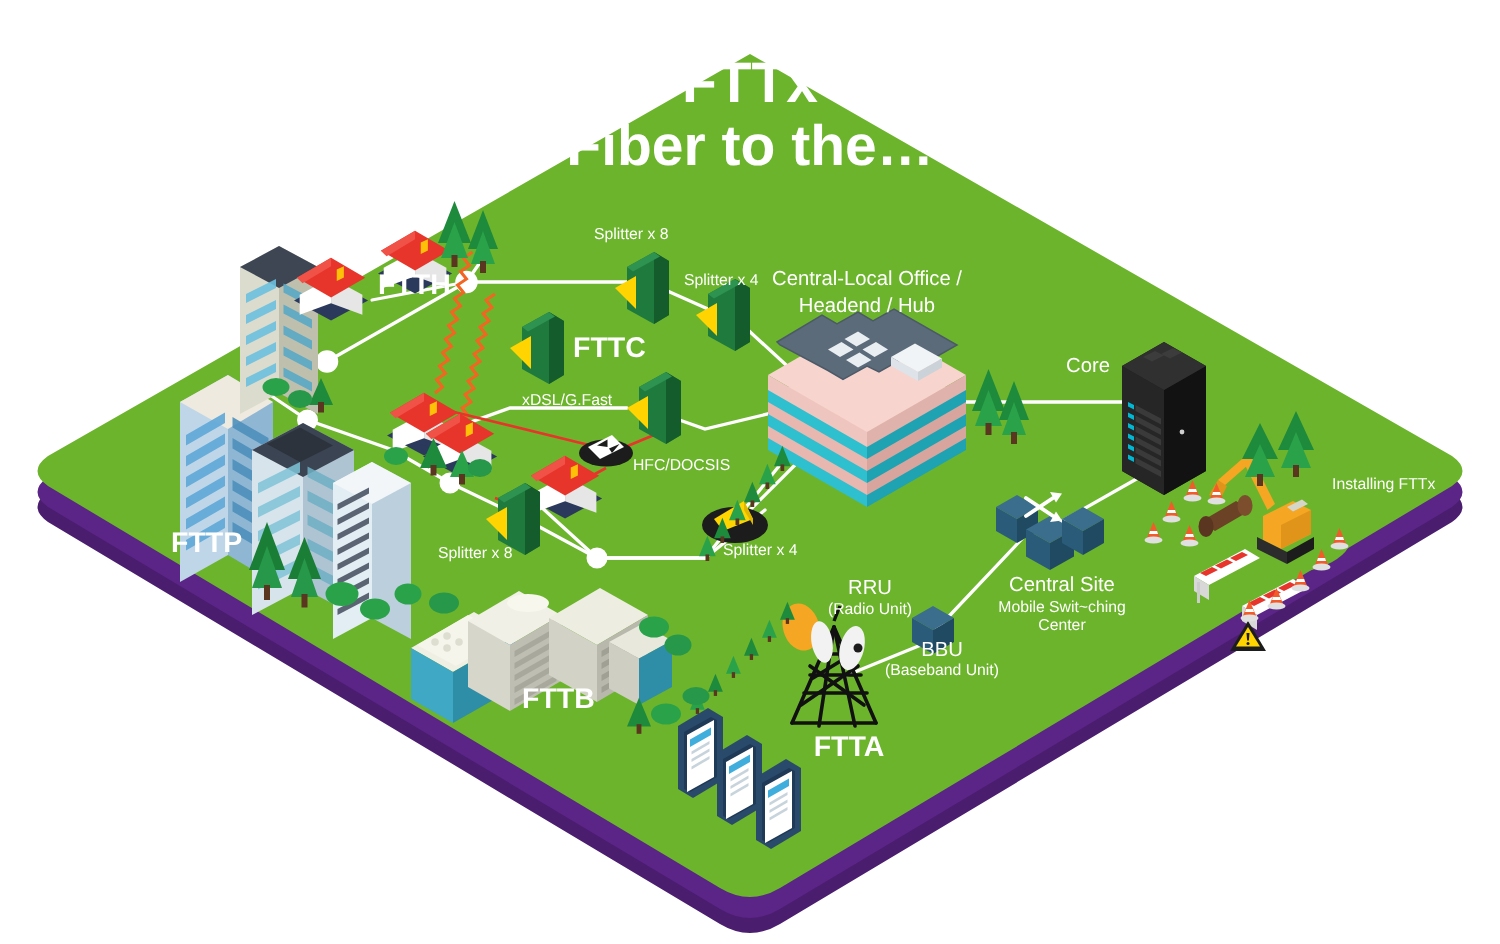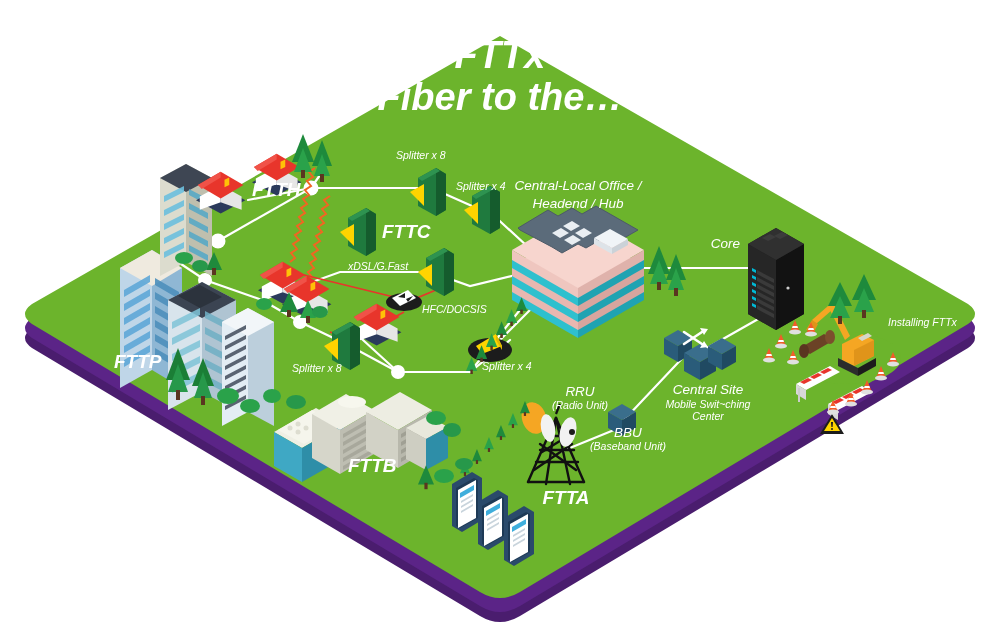--- a/index.html
+++ b/index.html
@@ -1,18 +1,18 @@
 <!DOCTYPE html>
 <html><head>
 <meta charset="utf-8">
 <style>
   html,body{margin:0;padding:0;background:#ffffff;}
   body{width:1000px;height:629px;overflow:hidden;
        font-family:"Liberation Sans","DejaVu Sans",sans-serif;}
-  #stage{position:relative;width:1000px;height:629px;background:#ffffff;font-style:italic;}
+  #stage{position:relative;width:1000px;height:629px;background:#ffffff;}
   #stage svg{display:block;}
   .lbl{fill:#ffffff;font-family:"Liberation Sans","DejaVu Sans",sans-serif;}
   .title{font-size:38px;font-weight:600;}
   .big{font-size:19px;font-weight:700;}
   .mid{font-size:13.5px;font-weight:400;}
   .small{font-size:10.5px;font-weight:400;}
 </style>
 </head>
 <body>
 

